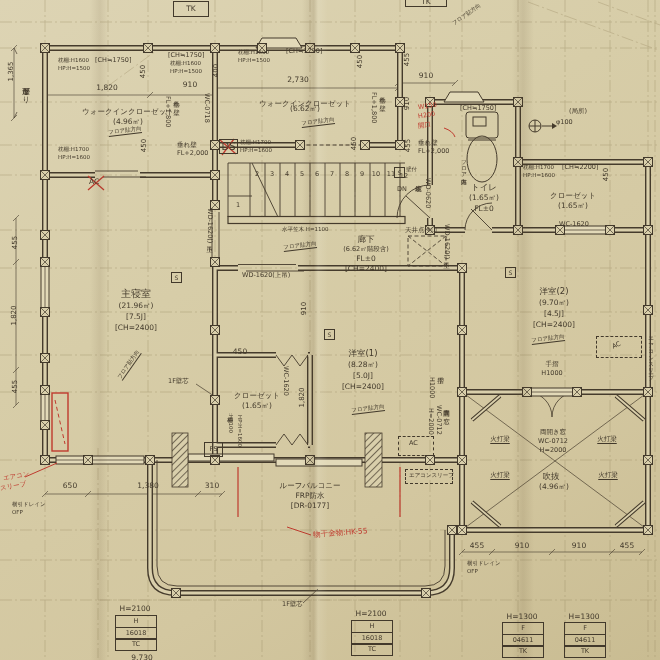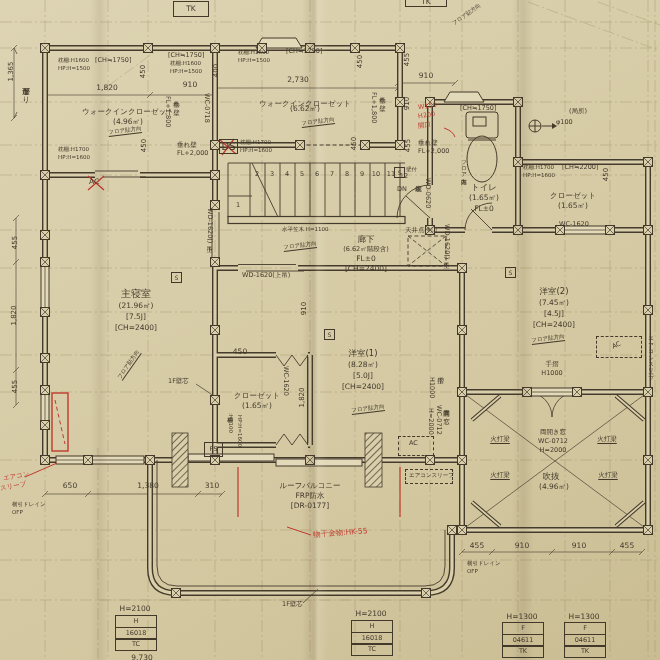--- a/index.html
+++ b/index.html
@@ -207,21 +207,21 @@
 <div class="lb c s7" style="left:366px;top:265px;">[CH=2400]</div>
 <div class="lb ct s5 fd" style="left:300px;top:243px;">フロア貼方向</div>
 
 <div class="lb c s8" style="left:363px;top:349px;">洋室(1)</div>
 <div class="lb c s7" style="left:363px;top:361px;">(8.28㎡)</div>
 <div class="lb c s7" style="left:363px;top:372px;">[5.0J]</div>
 <div class="lb c s7" style="left:363px;top:383px;">[CH=2400]</div>
 <div class="lb ct s5 fd" style="left:368px;top:406px;">フロア貼方向</div>
 
 <div class="lb c s8" style="left:554px;top:287px;">洋室(2)</div>
-<div class="lb c s7" style="left:554px;top:299px;">(7.45㎡)</div>
+<div class="lb c s7" style="left:554px;top:299px;">(9.70㎡)</div>
 <div class="lb c s7" style="left:554px;top:310px;">[4.5J]</div>
 <div class="lb c s7" style="left:554px;top:321px;">[CH=2400]</div>
 <div class="lb ct s5 fd" style="left:548px;top:336px;">フロア貼方向</div>
 
 <div class="lb c s7" style="left:257px;top:392px;">クローゼット</div>
 <div class="lb c s7" style="left:257px;top:402px;">(1.65㎡)</div>
 
 <div class="lb c s8" style="left:551px;top:472px;">吹抜</div>
 <div class="lb c s7" style="left:554px;top:483px;">(4.96㎡)</div>
 

